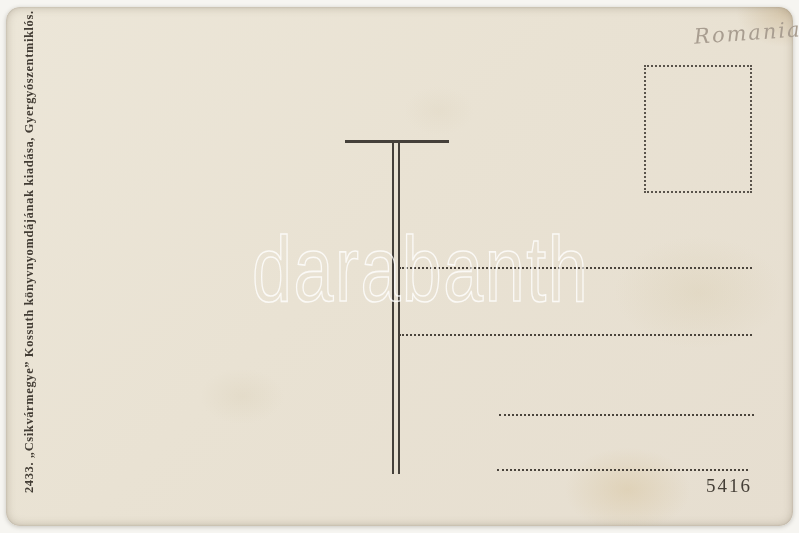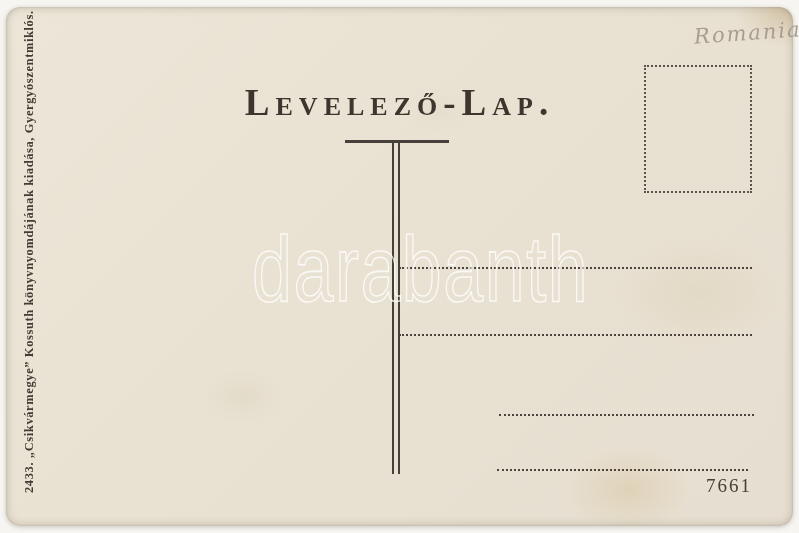--- a/index.html
+++ b/index.html
@@ -124,32 +124,31 @@
 </style>
 </head>
 <body>
 
 <div class="stage">
 
   <div class="postcard">
 
     <div class="imprint">2433. „Csikvármegye” Kossuth könyvnyomdájának kiadása, Gyergyószentmiklós.</div>
 
-    <div class="title">Levelező-Lap.</div>
 
     <div class="handnote">Romania</div>
 
     <div class="stamp-box"></div>
 
     <div class="divider-h"></div>
     <div class="divider-v"></div>
 
     <div class="addr addr-1"></div>
     <div class="addr addr-2"></div>
     <div class="addr addr-3"></div>
     <div class="addr addr-4"></div>
 
-    <div class="serial">7661</div>
+    <div class="serial">5416</div>
 
     <div class="watermark">darabanth</div>
 
   </div>
 </div>
 
 </body></html>

